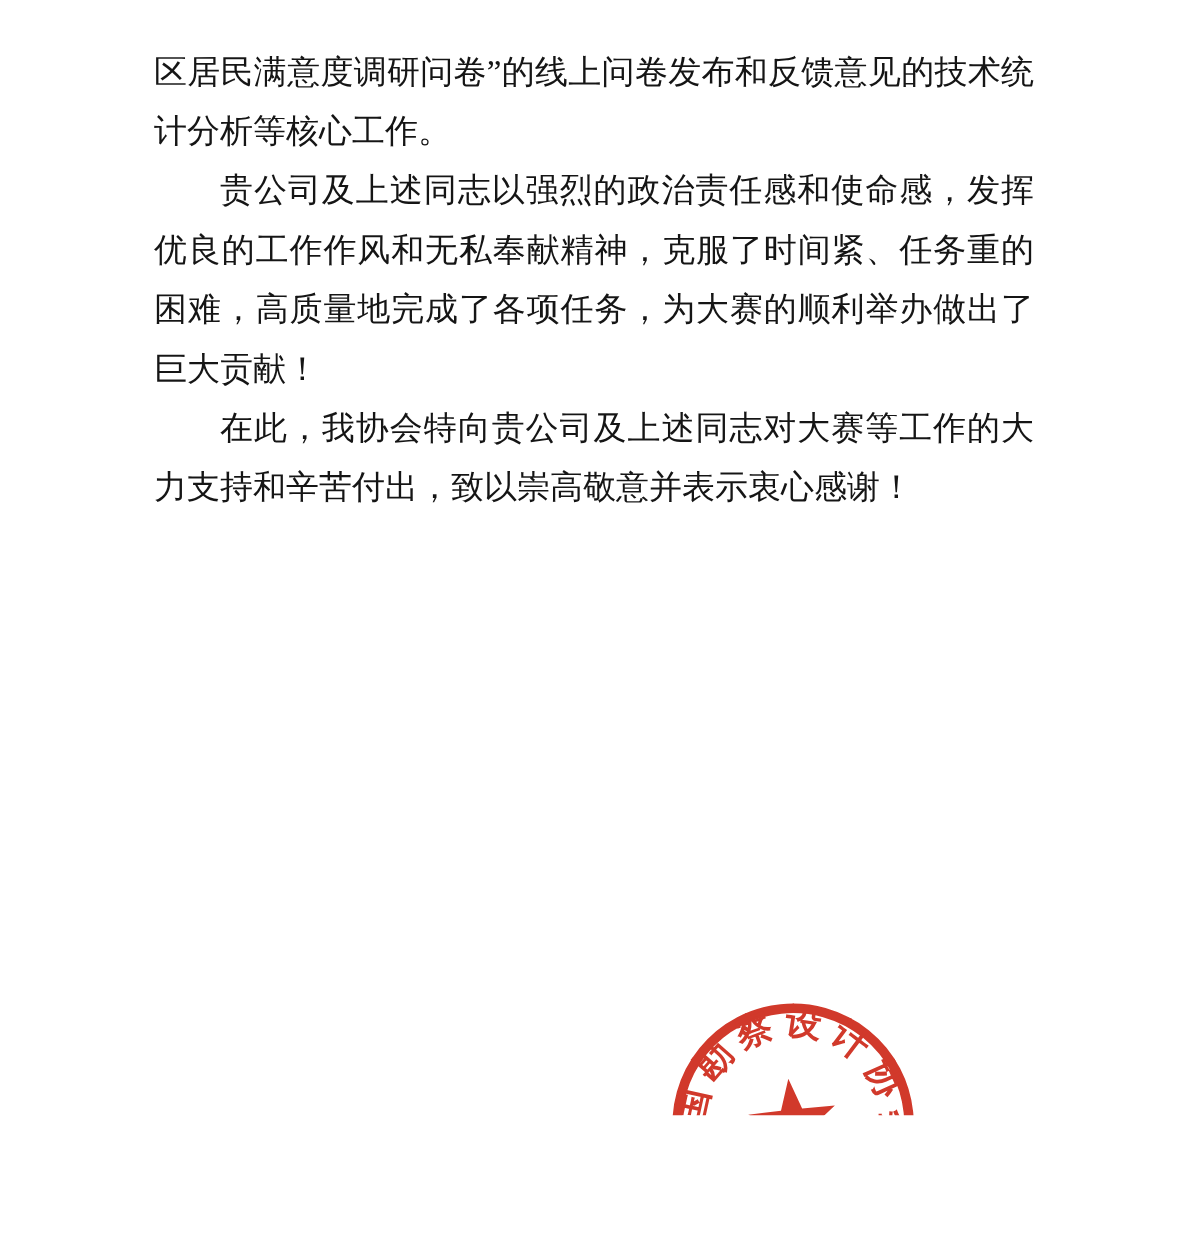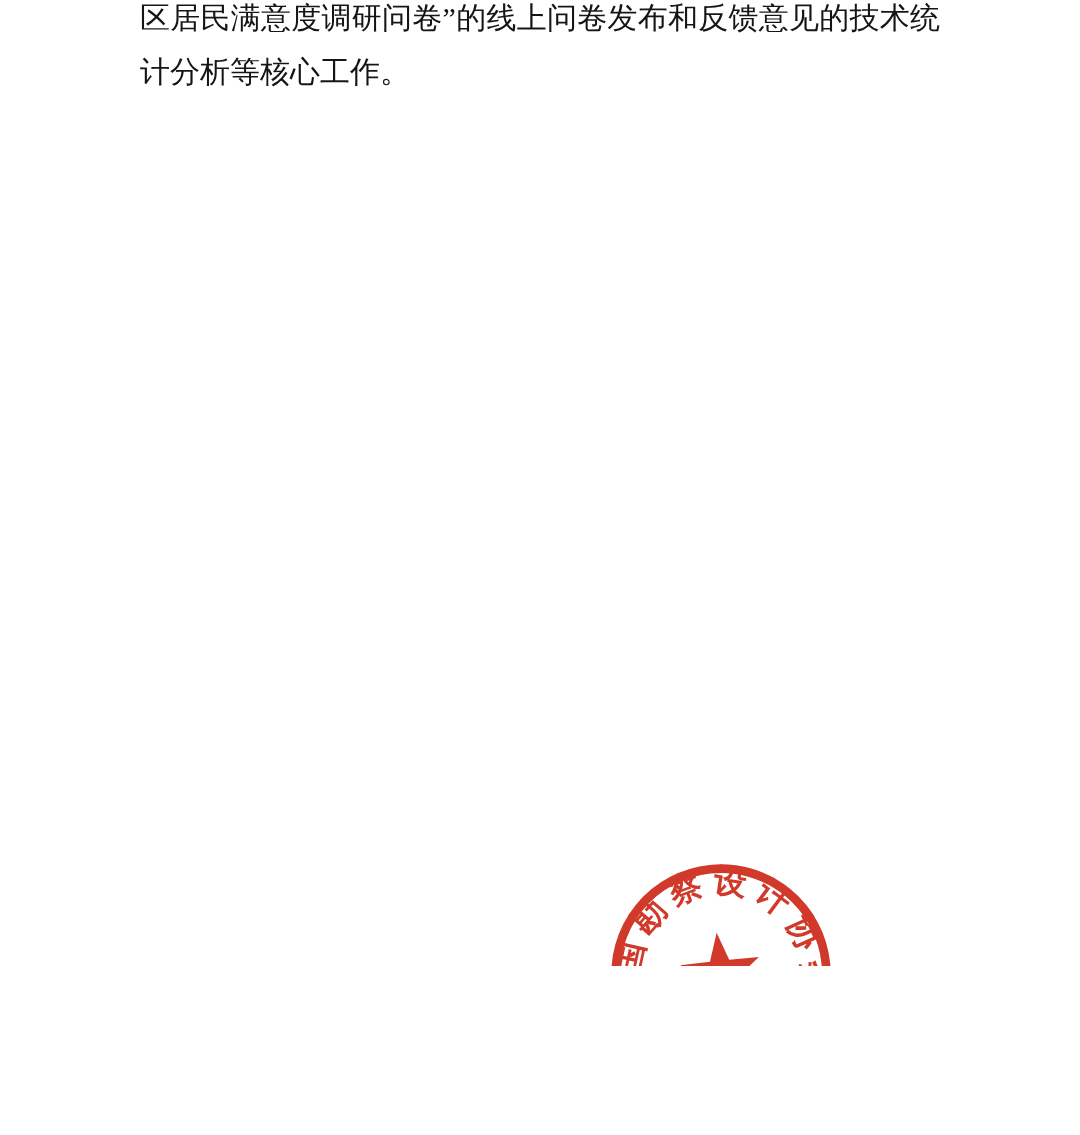--- a/index.html
+++ b/index.html
@@ -3,20 +3,21 @@
 <meta charset="utf-8">
 <style>
   html, body { margin: 0; padding: 0; background: #ffffff; }
   .page {
     position: relative;
     width: 1080px;
     height: 966px;
     background: #ffffff;
     overflow: hidden;
     font-family: "Liberation Serif", "DejaVu Serif", serif;
+    margin-top: 48px;
   }
   .letter-body {
     position: absolute;
     left: 140px;
     top: -9px;
     width: 800px;
     font-size: 30px;
     line-height: 54px;
     color: #151515;
     text-align: justify;
@@ -67,20 +68,22 @@
     letter-spacing: 3px;
   }
 </style>
 </head>
 <body>
 
 <div class="page">
 
   <div class="letter-body">
     <p class="para continuation">区居民满意度调研问卷”的线上问卷发布和反馈意见的技术统计分析等核心工作。</p>
+    <p class="para">贵公司及上述同志以强烈的政治责任感和使命感，发挥优良的工作作风和无私奉献精神，克服了时间紧、任务重的困难，高质量地完成了各项任务，为大赛的顺利举办做出了巨大贡献！</p>
+    <p class="para">在此，我协会特向贵公司及上述同志对大赛等工作的大力支持和辛苦付出，致以崇高敬意并表示衷心感谢！</p>
   </div>
 
   <div class="signature-org">中国勘察设计协会</div>
   <div class="signature-date">2024 年 1 月 16 日</div>
 
   <div class="seal">
     <svg viewBox="0 0 240 240">
       <defs>
         <path id="sealTopArc" d="M 43.9 155.5 A 84 84 0 1 1 196.1 155.5" fill="none"></path>
         <path id="sealBottomArc" d="M 46.3 171.6 A 90 90 0 0 0 193.7 171.6" fill="none"></path>

